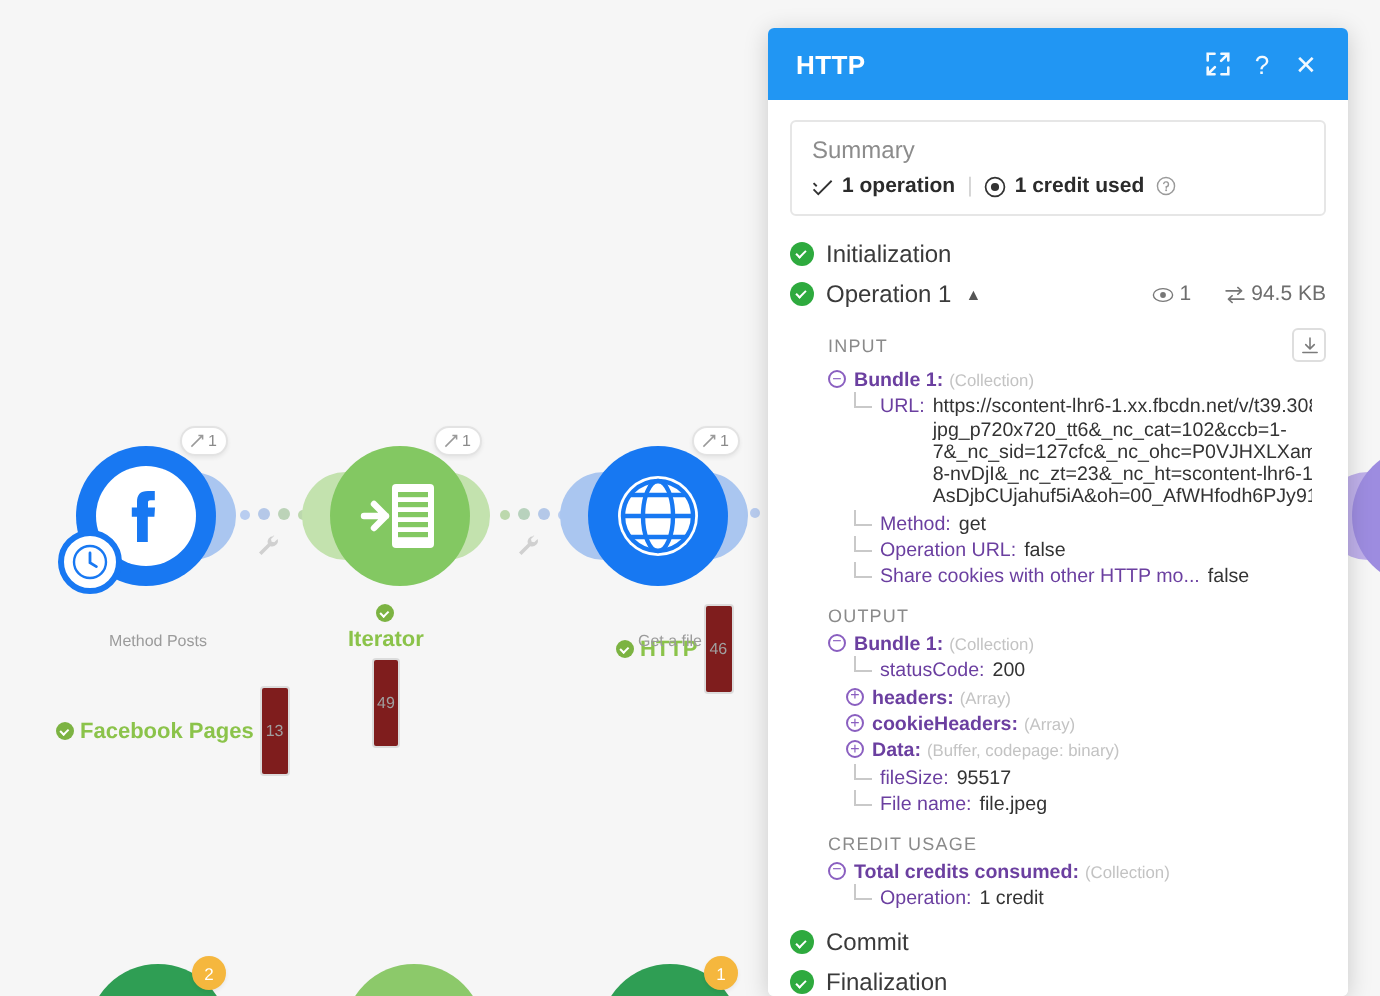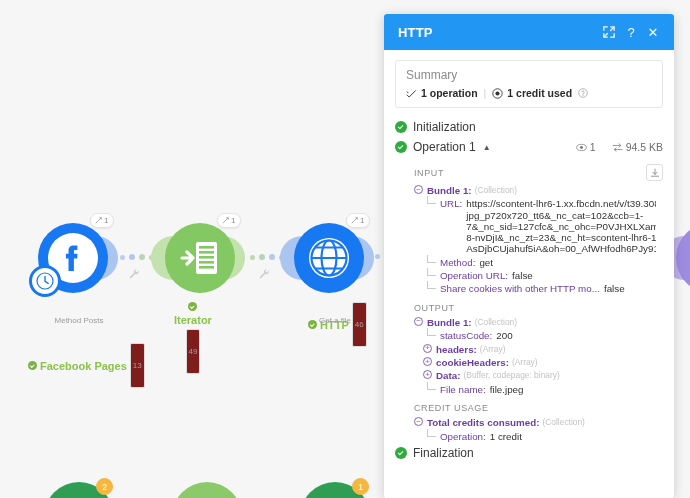--- a/index.html
+++ b/index.html
@@ -480,20 +480,25 @@
           <span class="k b">cookieHeaders:</span>
           <span class="type">(Array)</span>
         </div>
 
         <div class="tree-row" style="padding-left:9px;">
           <span class="exp">+</span>
           <span class="k b">Data:</span>
           <span class="type">(Buffer, codepage: binary)</span>
         </div>
 
+        <div class="tree-row indent1">
+          <span class="elbow"></span>
+          <span class="k">fileSize:</span>
+          <span class="v">95517</span>
+        </div>
 
         <div class="tree-row indent1">
           <span class="elbow"></span>
           <span class="k">File name:</span>
           <span class="v">file.jpeg</span>
         </div>
 
         <div class="grp-title">
           <span>CREDIT USAGE</span>
         </div>
@@ -506,20 +511,24 @@
           <span class="type">(Collection)</span>
         </div>
 
         <div class="tree-row indent1">
           <span class="elbow"></span>
           <span class="k">Operation:</span>
           <span class="v">1 credit</span>
         </div>
       </div>
 
+      <div class="sec-row sec-bottom" style="margin-top:5px;">
+        <span class="dotchk"></span>
+        <span>Commit</span>
+      </div>
       <div class="sec-row sec-bottom">
         <span class="dotchk"></span>
         <span>Finalization</span>
       </div>
 
     </div>
   </div>
 </div>
 
 </body></html>

